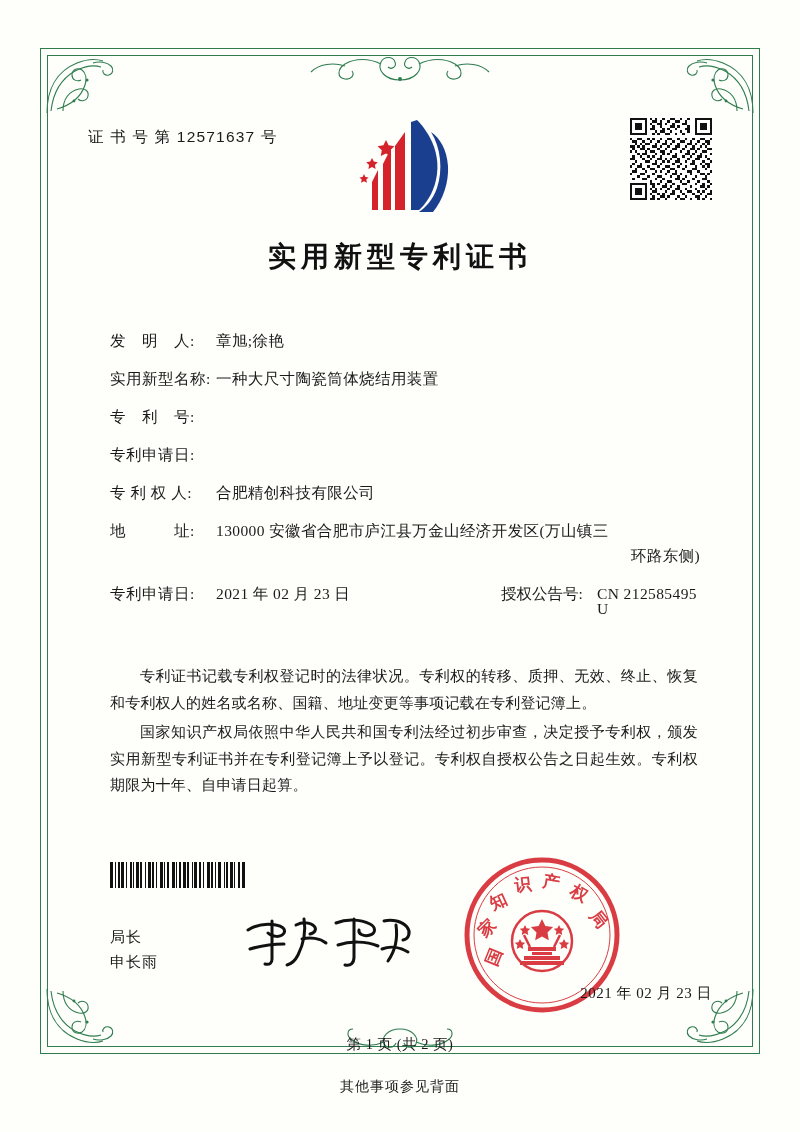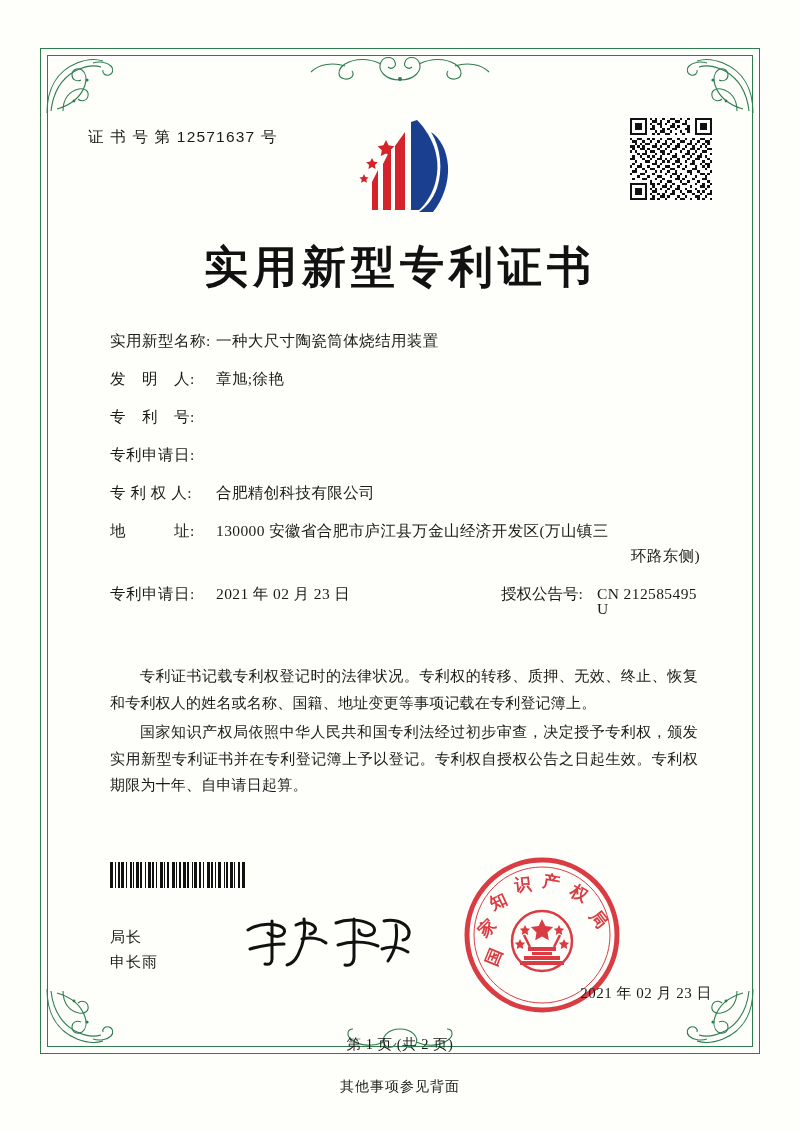--- a/index.html
+++ b/index.html
@@ -103,21 +103,21 @@
   }
   .qr canvas, .qr svg { display:block; width: 100%; height: 100%; }
 
   
   .title {
     position: absolute;
     top: 238px;
     left: 0;
     width: 100%;
     text-align: center;
-    font-size: 44px;
+    font-size: 28px;
     font-weight: bold;
     letter-spacing: 5px;
     font-family: "DejaVu Serif", serif;
     color: #111;
   }
 
   
   .fields {
     position: absolute;
     left: 110px;
@@ -618,27 +618,27 @@
           <rect x="32" y="32" width="1" height="1"></rect>
       </g>
     </svg>
   </div>
 
   <div class="title">实用新型专利证书</div>
 
   <div class="fields">
 
     <div class="field-row">
+      <div class="field-label">发　明　人:</div>
+      <div class="field-value">章旭;徐艳</div>
+    </div>
+
+    <div class="field-row">
       <div class="field-label">实用新型名称:</div>
       <div class="field-value">一种大尺寸陶瓷筒体烧结用装置</div>
-    </div>
-
-    <div class="field-row">
-      <div class="field-label">发　明　人:</div>
-      <div class="field-value">章旭;徐艳</div>
     </div>
 
     <div class="field-row">
       <div class="field-label">专　利　号:</div>
     </div>
 
     <div class="field-row">
       <div class="field-label">专利申请日:</div>
     </div>
 

